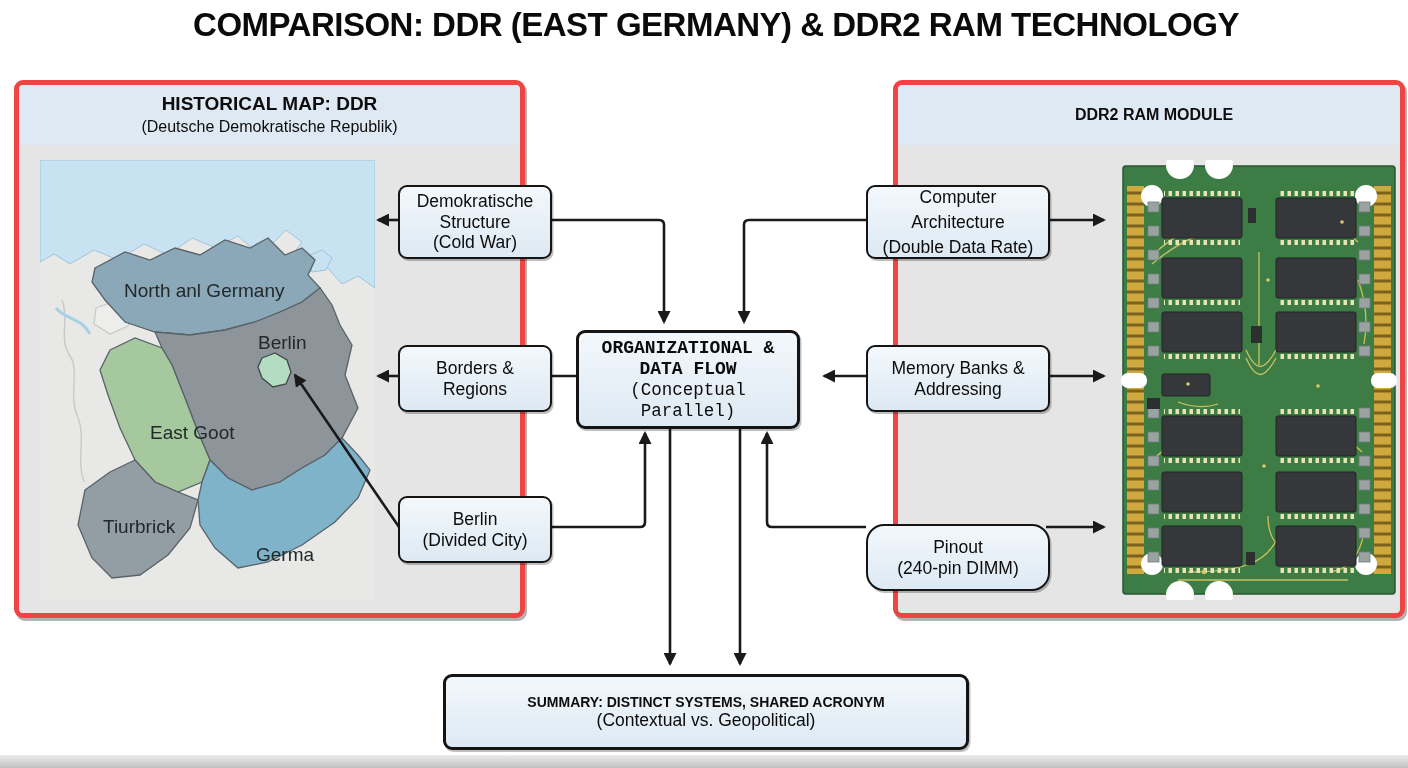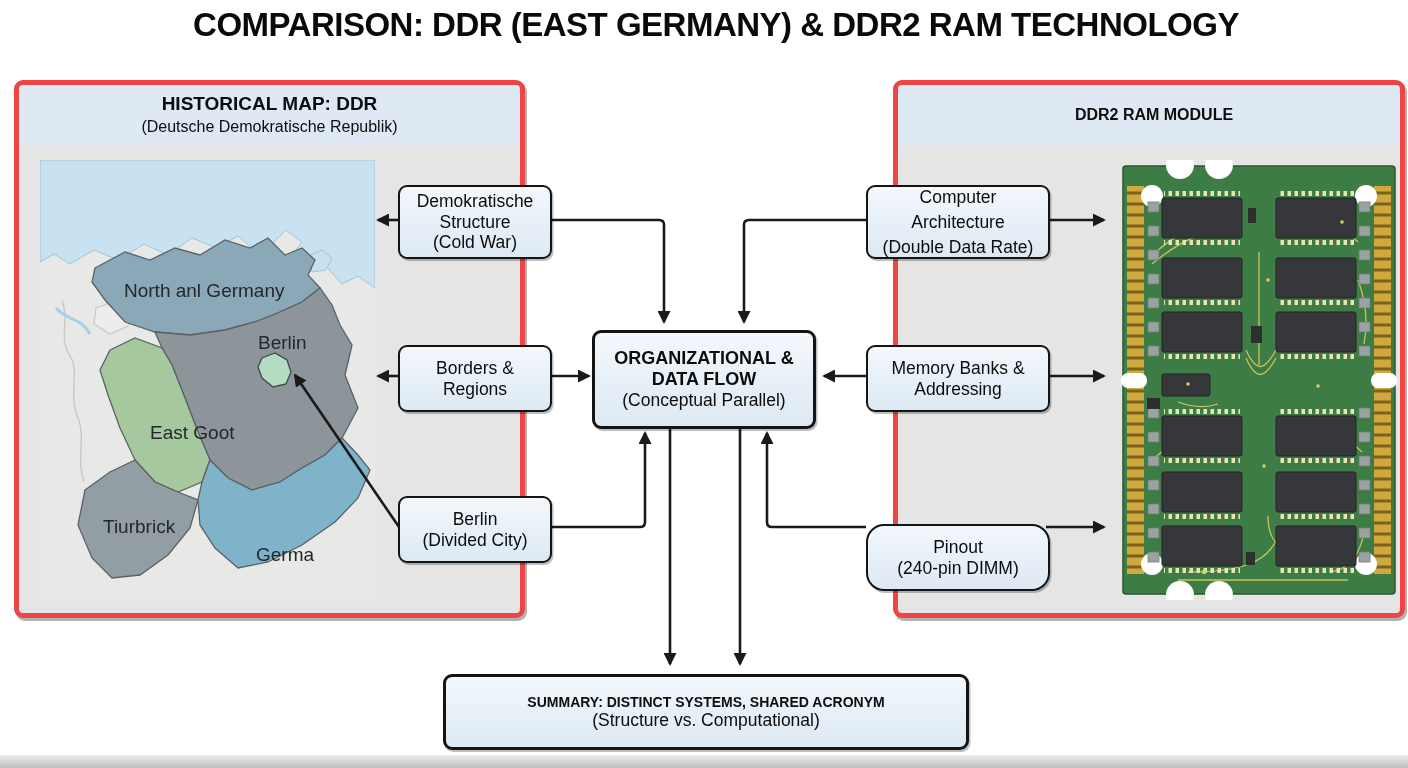--- a/index.html
+++ b/index.html
@@ -276,24 +276,24 @@
 </div>
 <div class="fbox" style="left:866px;top:345px;width:180px;height:63px;">
   <div>Memory Banks &amp;</div>
   <div>Addressing</div>
 </div>
 <div class="fbox" style="left:866px;top:524px;width:180px;height:63px;border-radius:18px;">
   <div>Pinout</div>
   <div>(240-pin DIMM)</div>
 </div>
 
-<div class="fbox central" style="left:592px;top:330px;width:218px;height:93px;">
+<div class="fbox central" style="left:576px;top:330px;width:218px;height:93px;font-family:Liberation Mono, monospace;">
   <div class="bold">ORGANIZATIONAL &amp;</div>
   <div class="bold">DATA FLOW</div>
   <div>(Conceptual Parallel)</div>
 </div>
 
 <div class="fbox summary" style="left:443px;top:674px;width:520px;height:70px;">
   <div class="bold">SUMMARY: DISTINCT SYSTEMS, SHARED ACRONYM</div>
-  <div>(Structure vs. Computational)</div>
+  <div>(Contextual vs. Geopolitical)</div>
 </div>
 
 <div class="bottom-strip"></div>
 
 </body></html>

